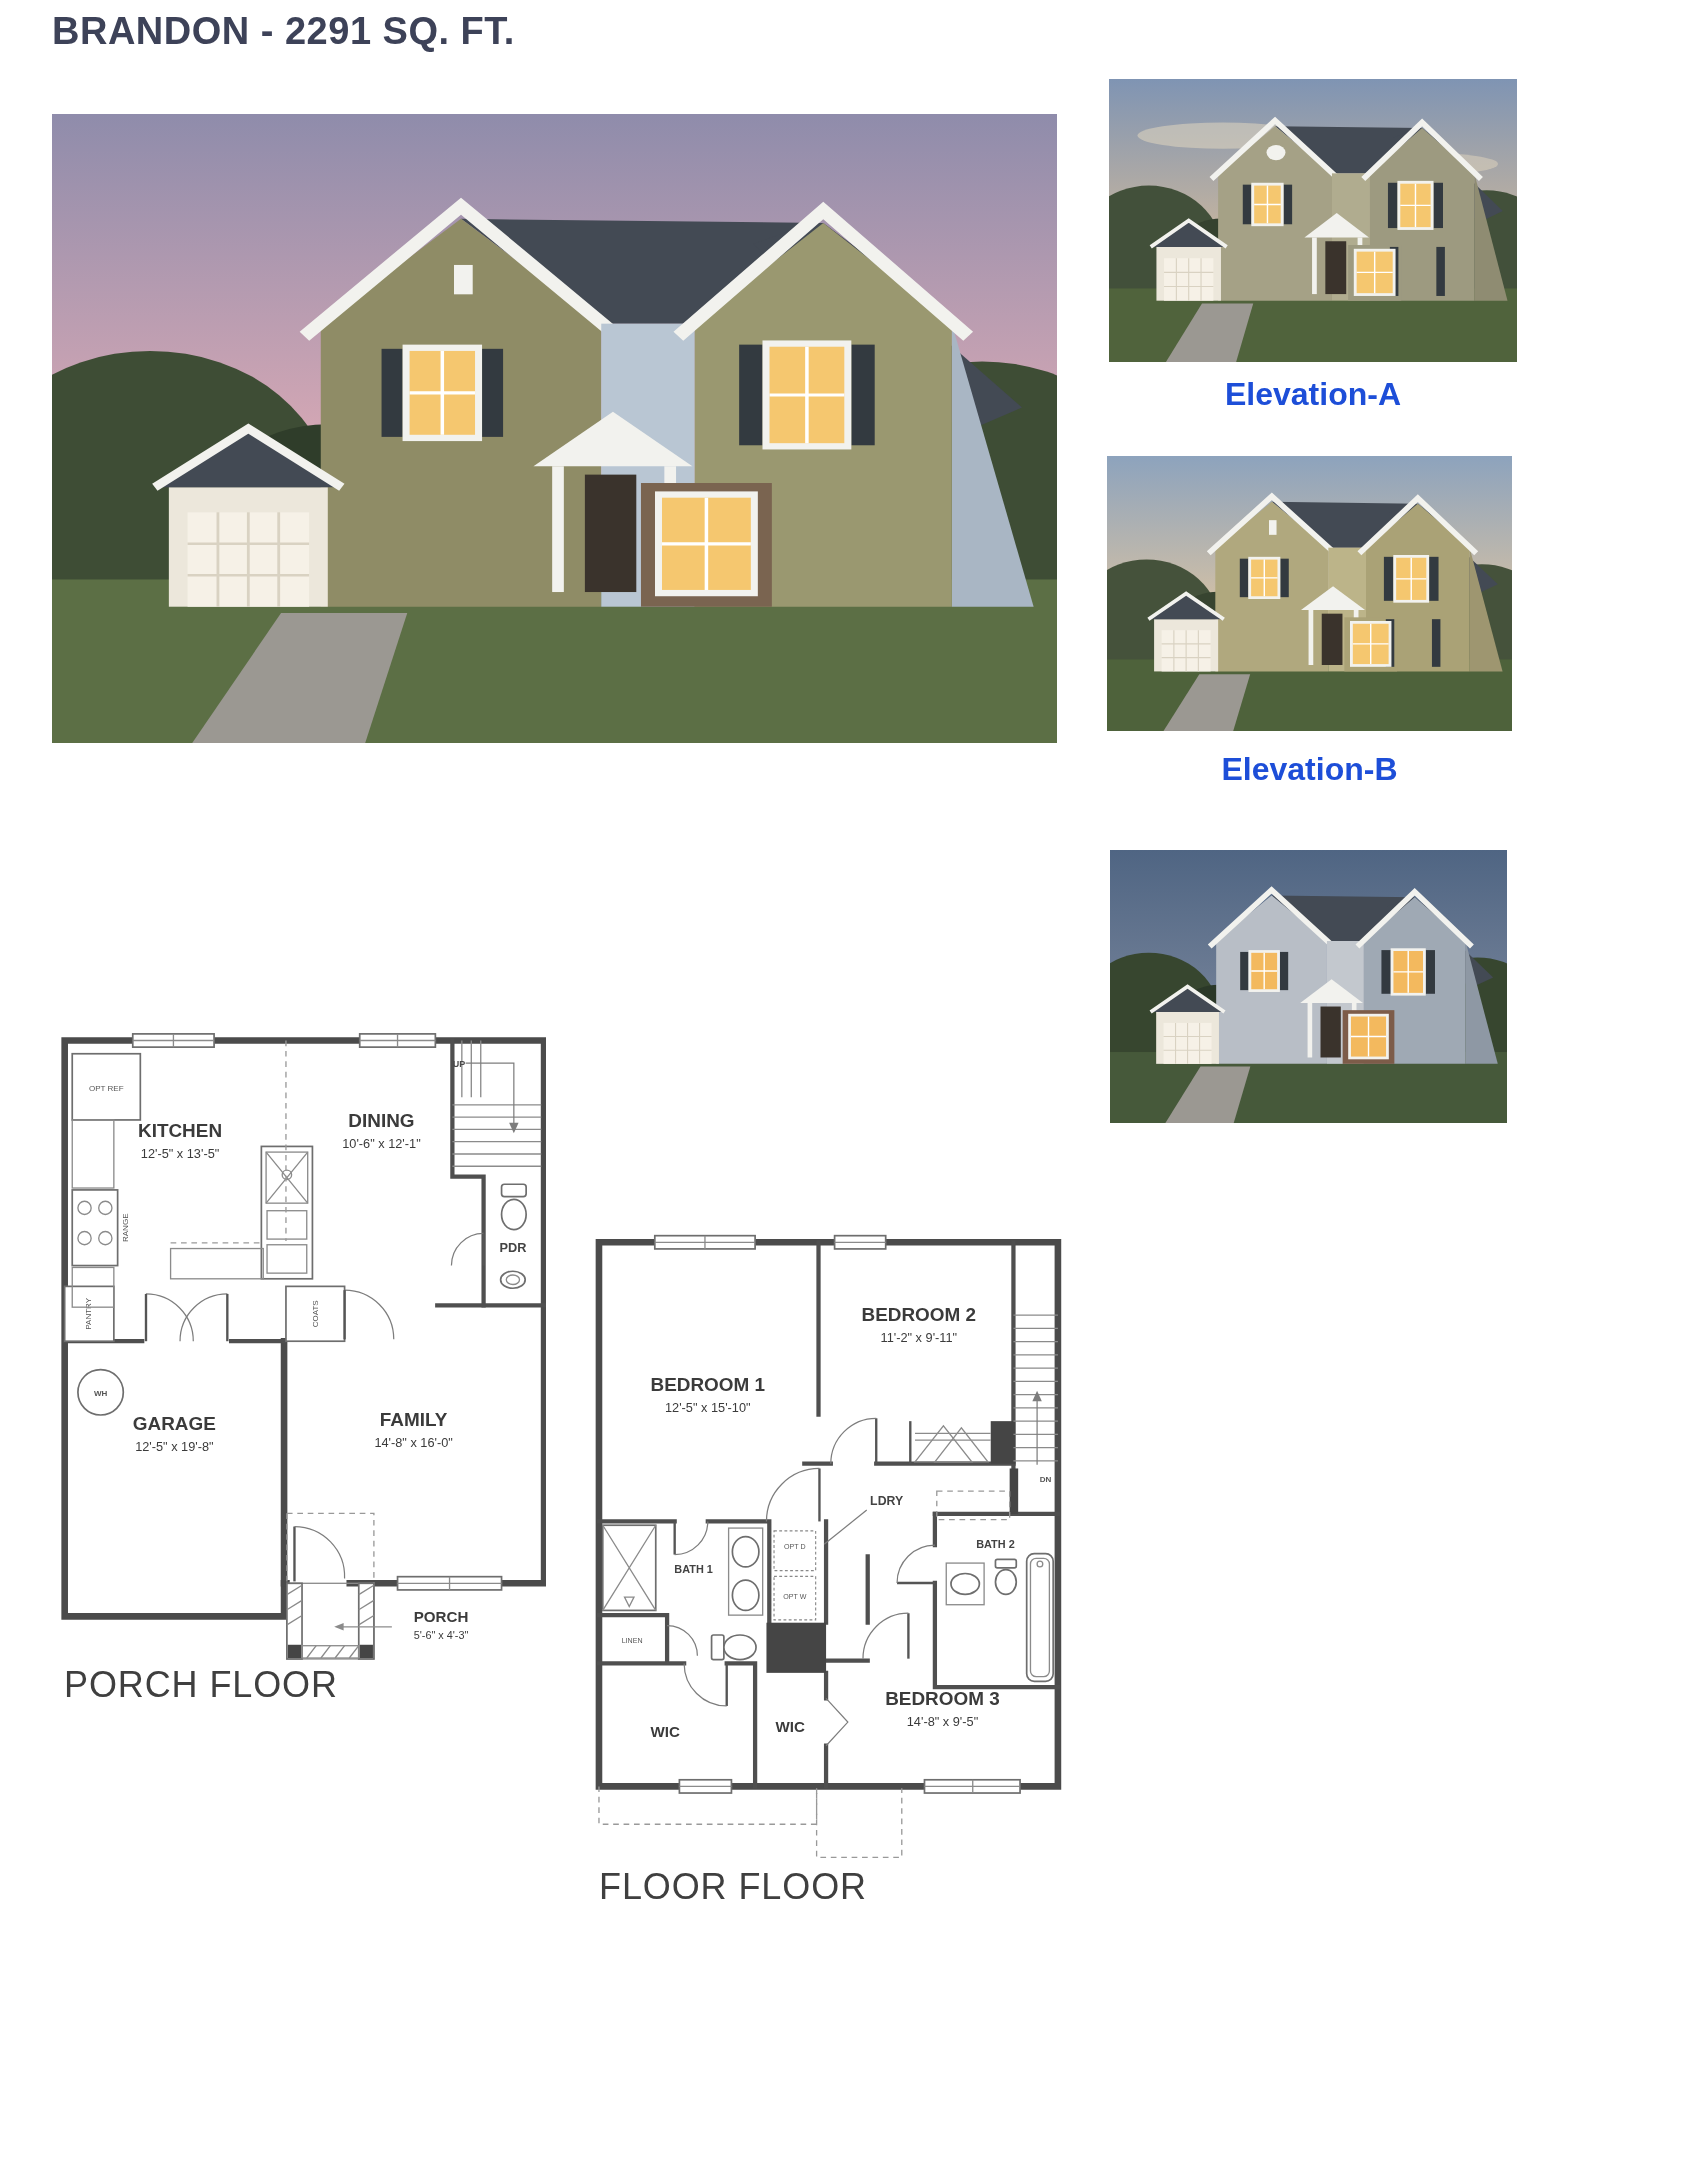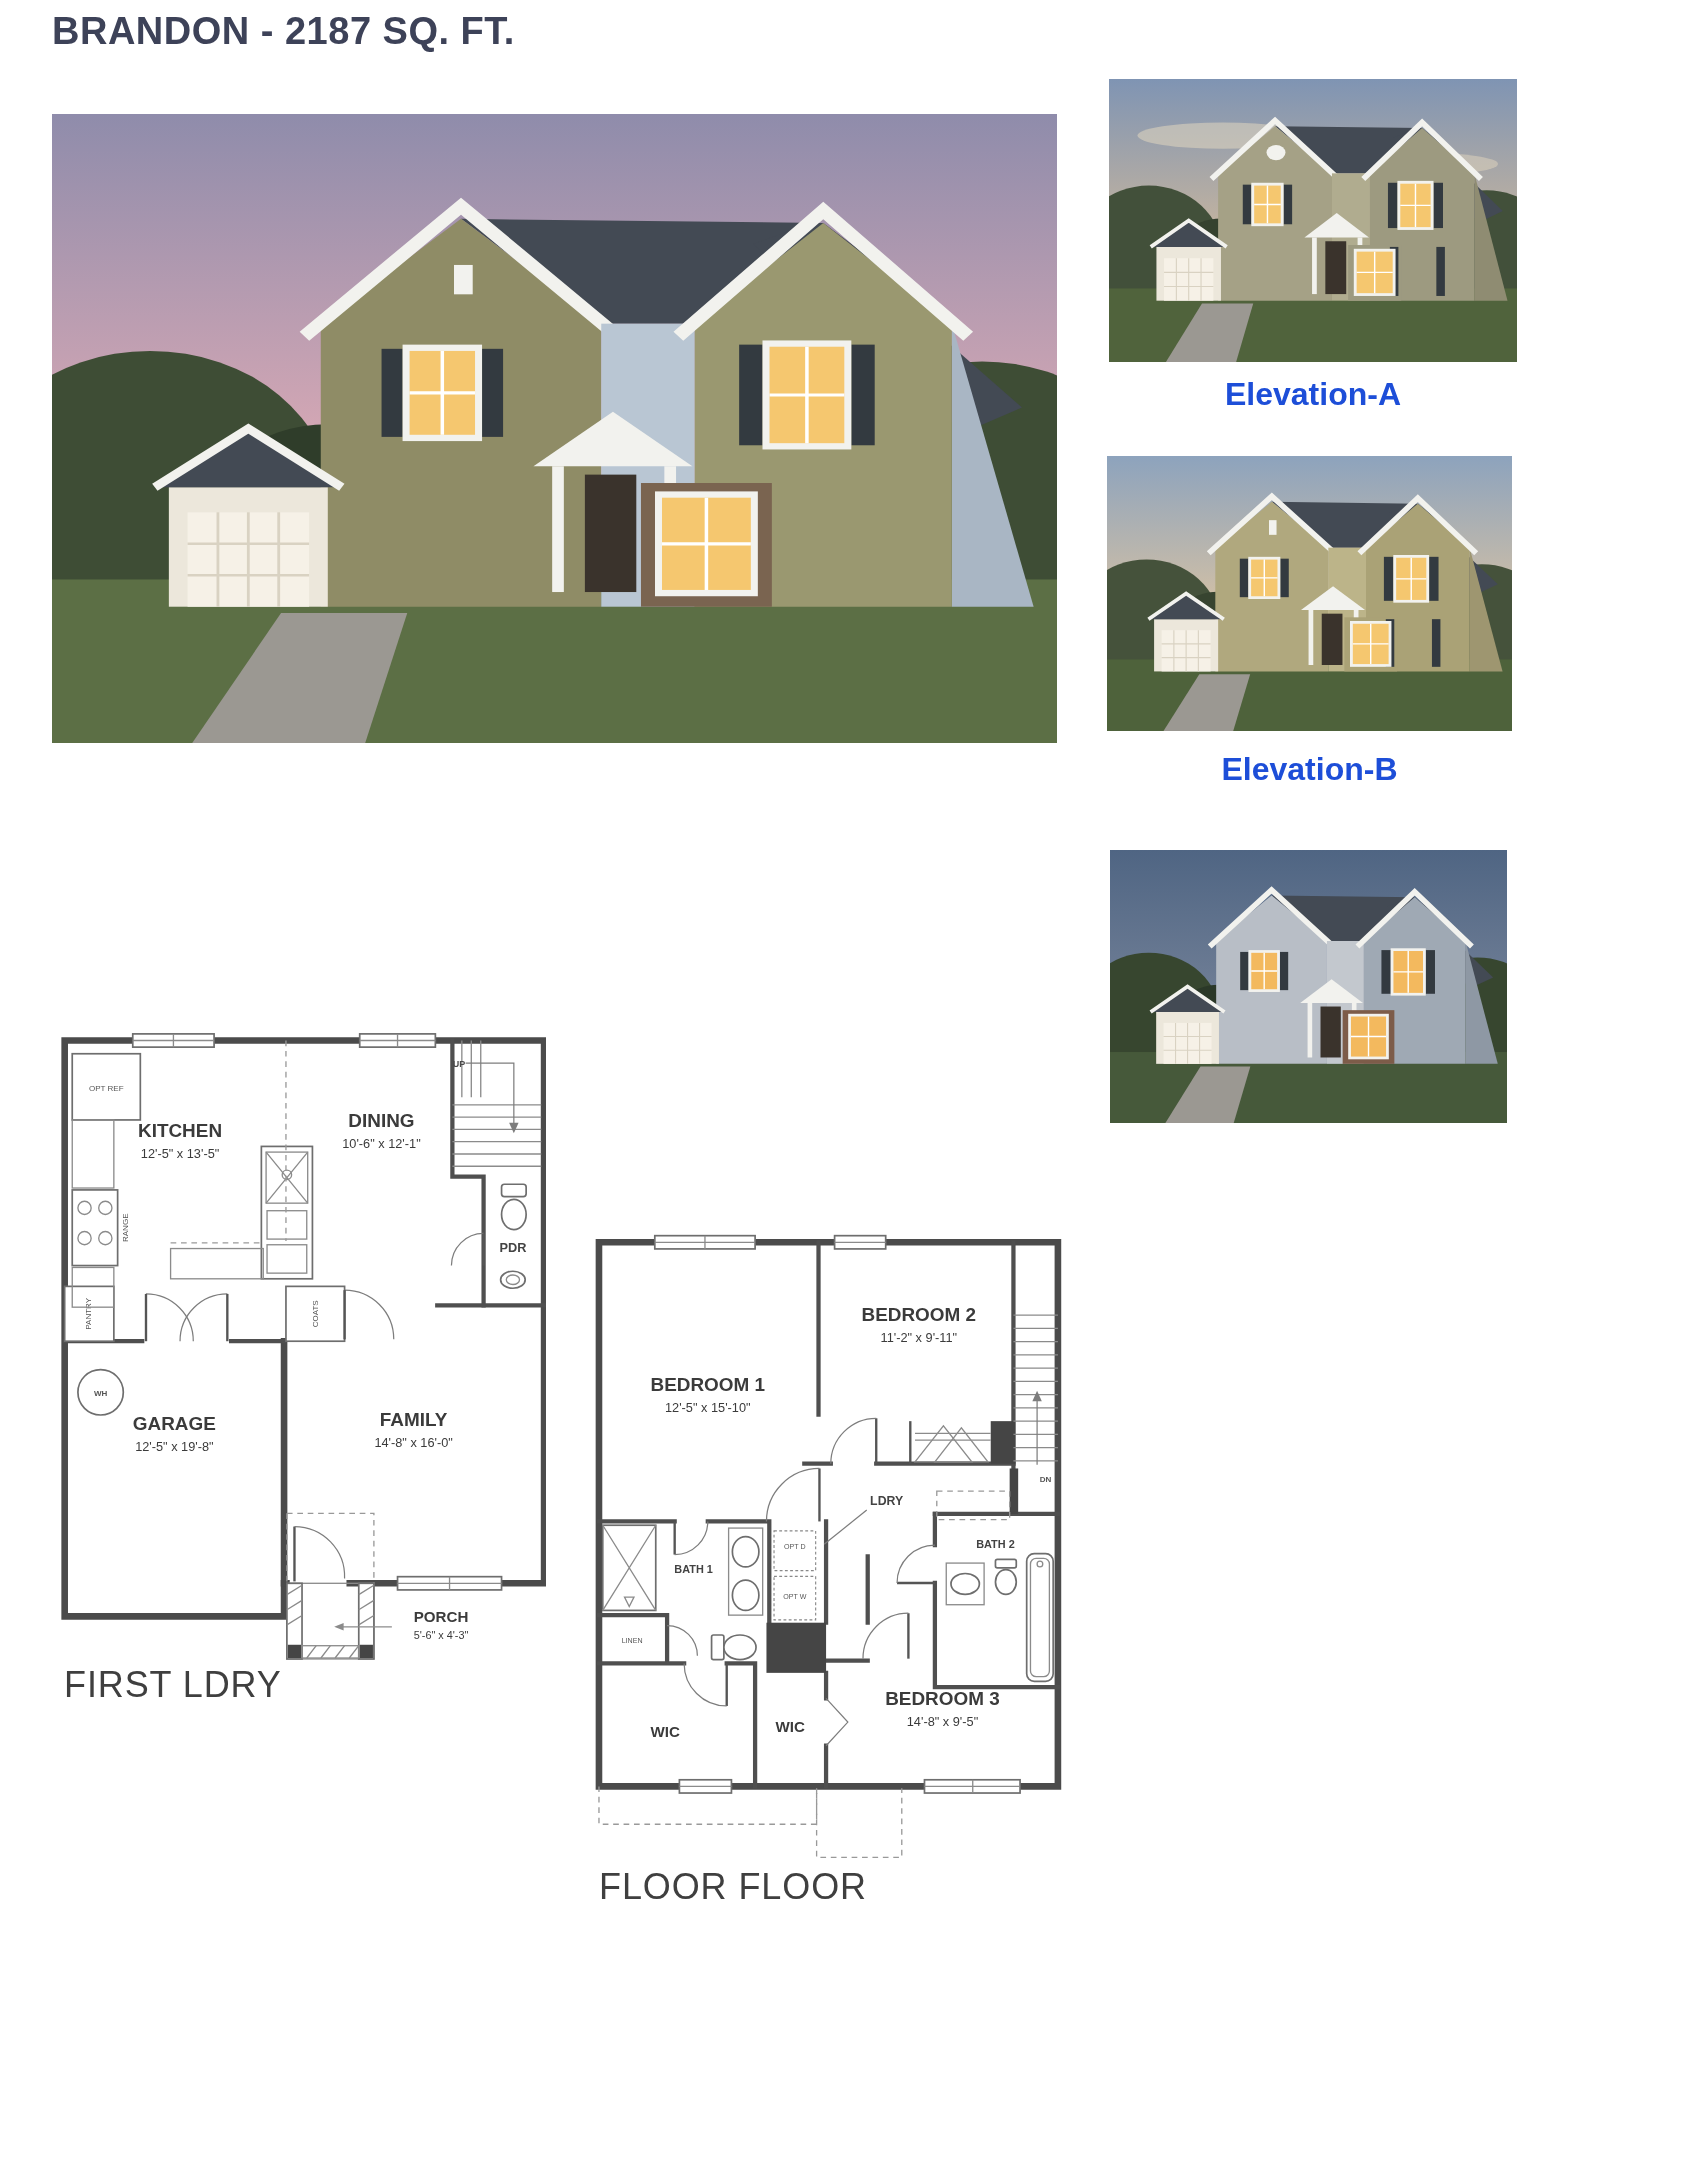--- a/index.html
+++ b/index.html
@@ -41,21 +41,21 @@
   .rd2{font:11.5px "Liberation Sans",sans-serif;fill:#3b3b3b;text-anchor:middle}
   .sm{font:700 11.5px "Liberation Sans",sans-serif;fill:#434343;text-anchor:middle}
   .tn{font:700 9.5px "Liberation Sans",sans-serif;fill:#4a4a4a;text-anchor:middle}
   .tx{font:8.5px "Liberation Sans",sans-serif;fill:#555;text-anchor:middle}
 </style>
 </head>
 <body>
 
 <div id="page">
 
-  <div id="title" class="abs">BRANDON - 2187 SQ. FT.</div>
+  <div id="title" class="abs">BRANDON - 2291 SQ. FT.</div>
 
   <svg class="abs photo ph phE" style="left:52px;top:114px" width="1005" height="629" viewBox="0 0 430 300" preserveAspectRatio="none">
     <defs>
         <linearGradient id="gE" x1="0" y1="0" x2="0" y2="1">
       <stop offset="0" stop-color="#8f8cab"></stop>
           <stop offset=".55" stop-color="#d9a9b5"></stop>
           <stop offset="1" stop-color="#eccbb4"></stop>
     </linearGradient>
       </defs>
     <rect width="430" height="300" fill="url(#gE)"></rect>
@@ -401,21 +401,21 @@
     <text class="rd" x="122" y="462">12'-5" x 19'-8"</text>
     <text class="rn" x="375" y="436">FAMILY</text>
     <text class="rd" x="375" y="458">14'-8" x 16'-0"</text>
     <text class="rn2" x="404" y="643">PORCH</text>
     <text class="rd2" x="404" y="661">5'-6" x 4'-3"</text>
     <g>
       <path class="t" d="M352,648 H300"></path>
         <polygon fill="#8b8b8b" points="291,648 301,644 301,652"></polygon>
     </g>
   </svg>
-  <div class="abs floor-label" style="left:64px;top:1664px">FIRST LDRY</div>
+  <div class="abs floor-label" style="left:64px;top:1664px">PORCH FLOOR</div>
 
   <svg class="abs" style="left:594px;top:1230px" width="502" height="634" viewBox="0 0 530 670">
     <path class="w" d="M5,13 H490 V588 H5 Z"></path>
 
     <path class="w2" d="M237,13 V195"></path>
     <path class="w2" d="M222,247 H250 M298,247 H443"></path>
     <path class="w2" d="M443,13 V300 M360,300 H490"></path>
     <path class="w2" d="M360,300 V333 M360,373 V483 M360,483 H490"></path>
     <path class="w2" d="M5,308 H85 M120,308 H185 M185,308 V415 M245,308 V415"></path>
     <path class="w2" d="M5,407 H77 M77,407 V458 M5,458 H95 M140,458 H170 M170,458 V588"></path>

